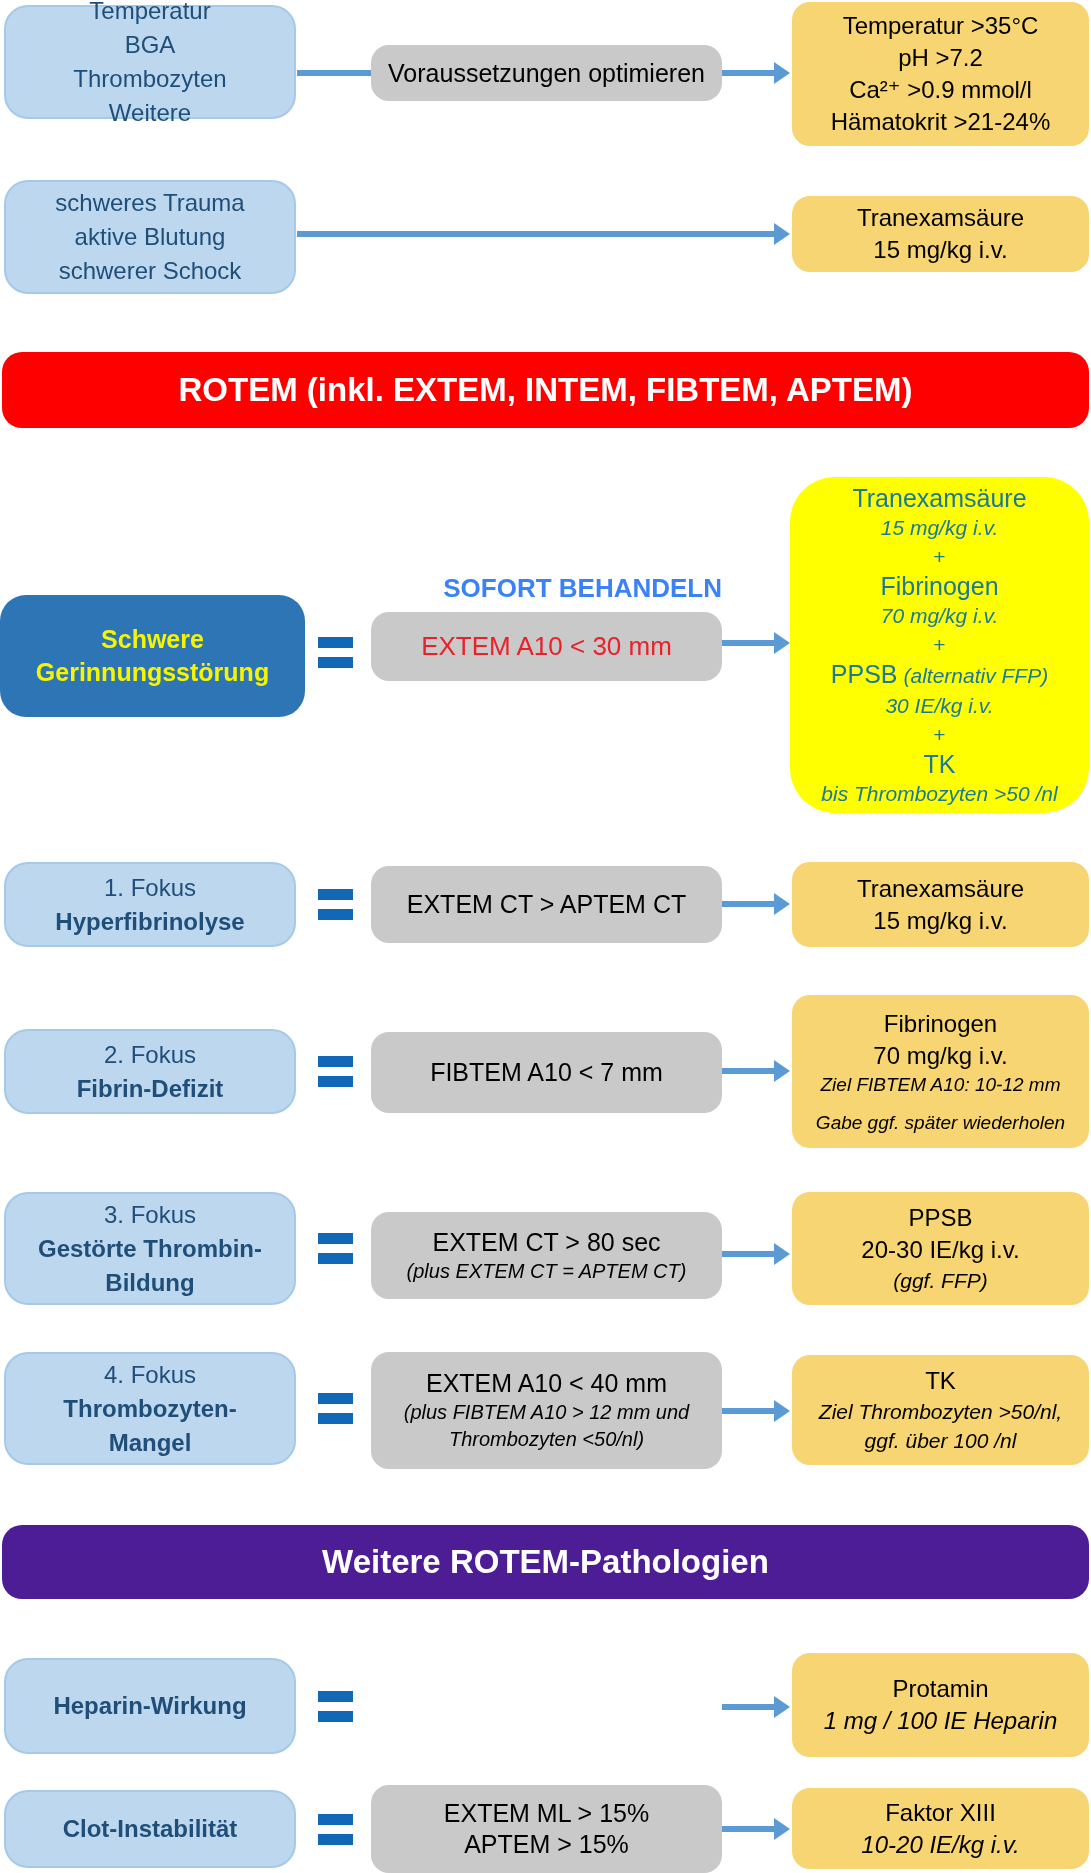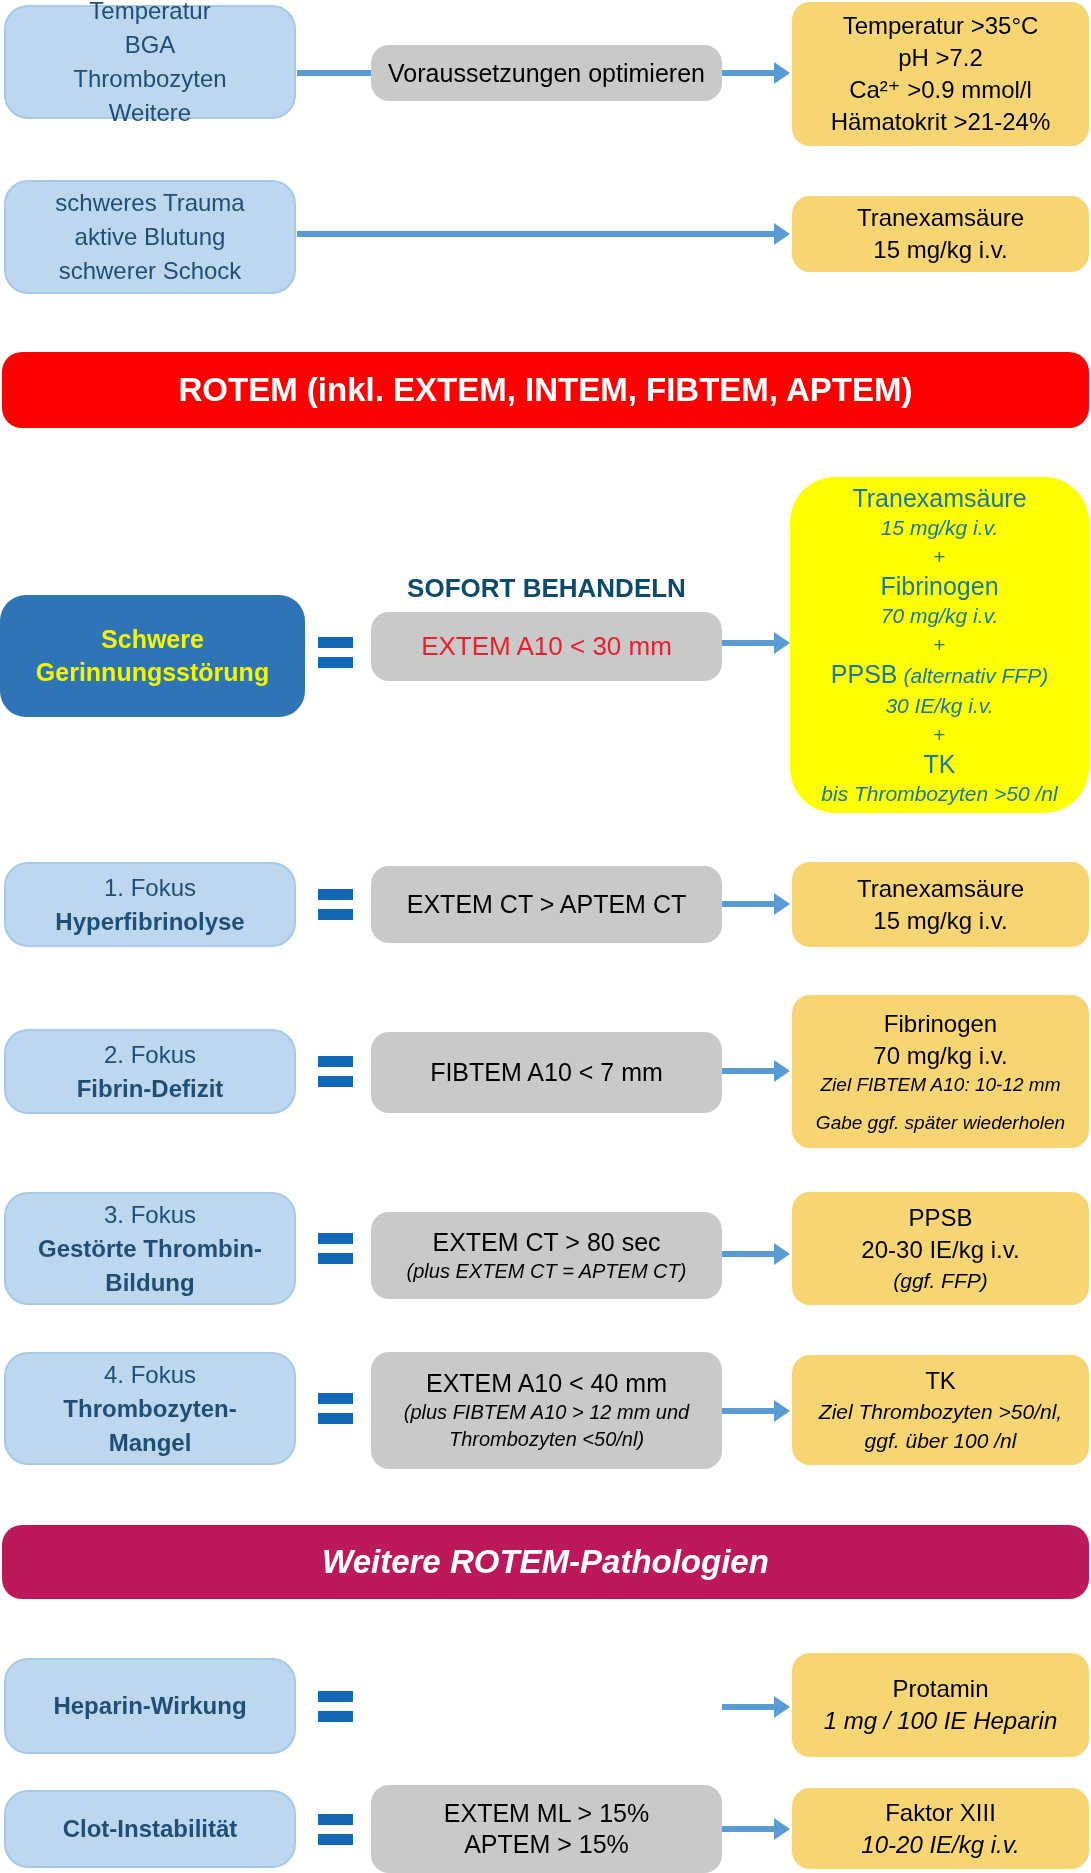--- a/index.html
+++ b/index.html
@@ -30,36 +30,36 @@
   }
   .bigyellow {
     background:#FFFF00; border-radius:45px; color:#1B7996;
   }
   .banner {
     position:absolute; left:2px; width:1087px; border-radius:20px;
     display:flex; align-items:center; justify-content:center;
     color:#ffffff; font-weight:bold; font-size:33px;
   }
   .banner-red   { background:#FE0000; }
-  .banner-green { background:#be185d;font-style:italic; }
+  .banner-green { background:#4c1d95; }
   .eq {
     position:absolute; width:35px; height:31px;
     display:flex; flex-direction:column; justify-content:space-between;
   }
   .eq span { display:block; height:11px; background:#1268B6; }
   .line { position:absolute; height:6px; background:#5B9BD5; }
   .line.head::after {
     content:""; position:absolute; right:-16px; top:-8px; width:0; height:0;
     border-left:16px solid #5B9BD5;
     border-top:11px solid transparent; border-bottom:11px solid transparent;
   }
   .b { font-weight:bold; }
   .i { font-style:italic; }
   .sofort {
-    position:absolute; text-align:center; color:#0c4a6e;
+    position:absolute; text-align:right; color:#3b82f6;
     font-weight:bold; font-size:26px;
   }
   .red-text { color:#E8212B; }
   .sm  { font-size:19px; line-height:25px; }
   .sm2 { font-size:20px; line-height:27px; }
   .sm3 { font-size:21px; line-height:29px; }
   .drug { font-size:25px; line-height:30px; }
   .dose { font-size:21px; line-height:29px; font-style:italic; }
   .plus { font-size:21px; line-height:29px; }
   .note-gap { height:13px; }

